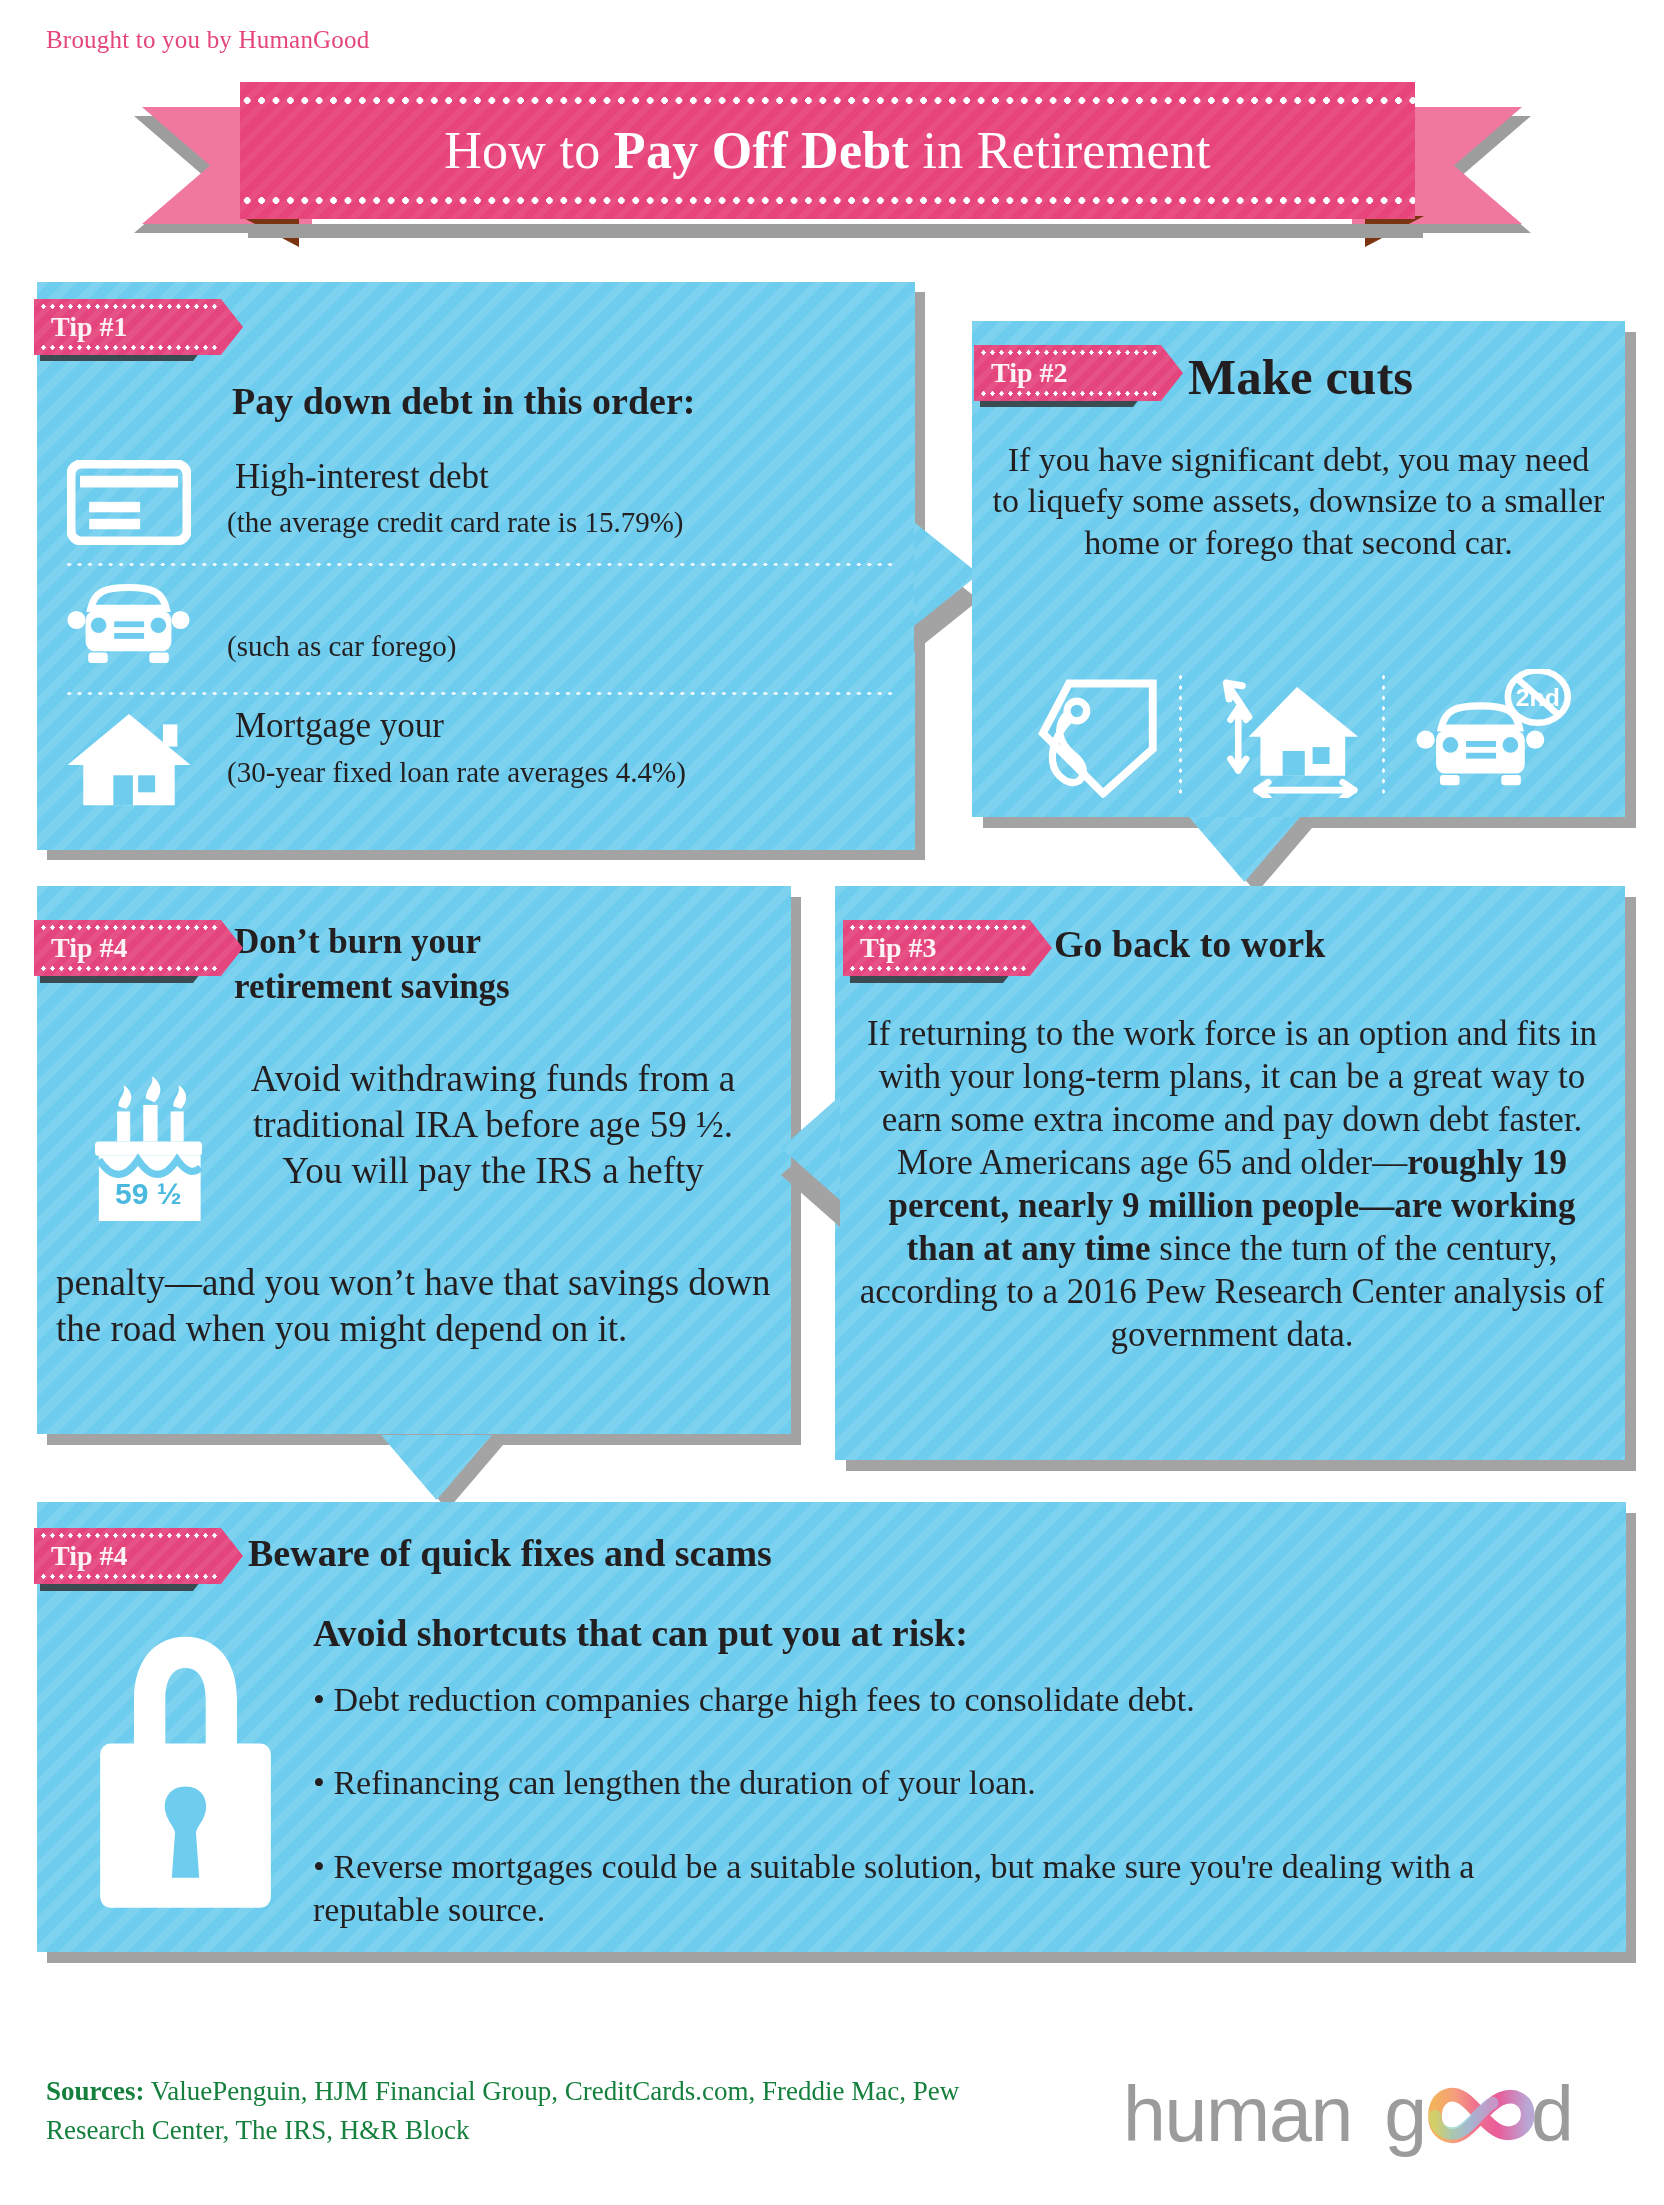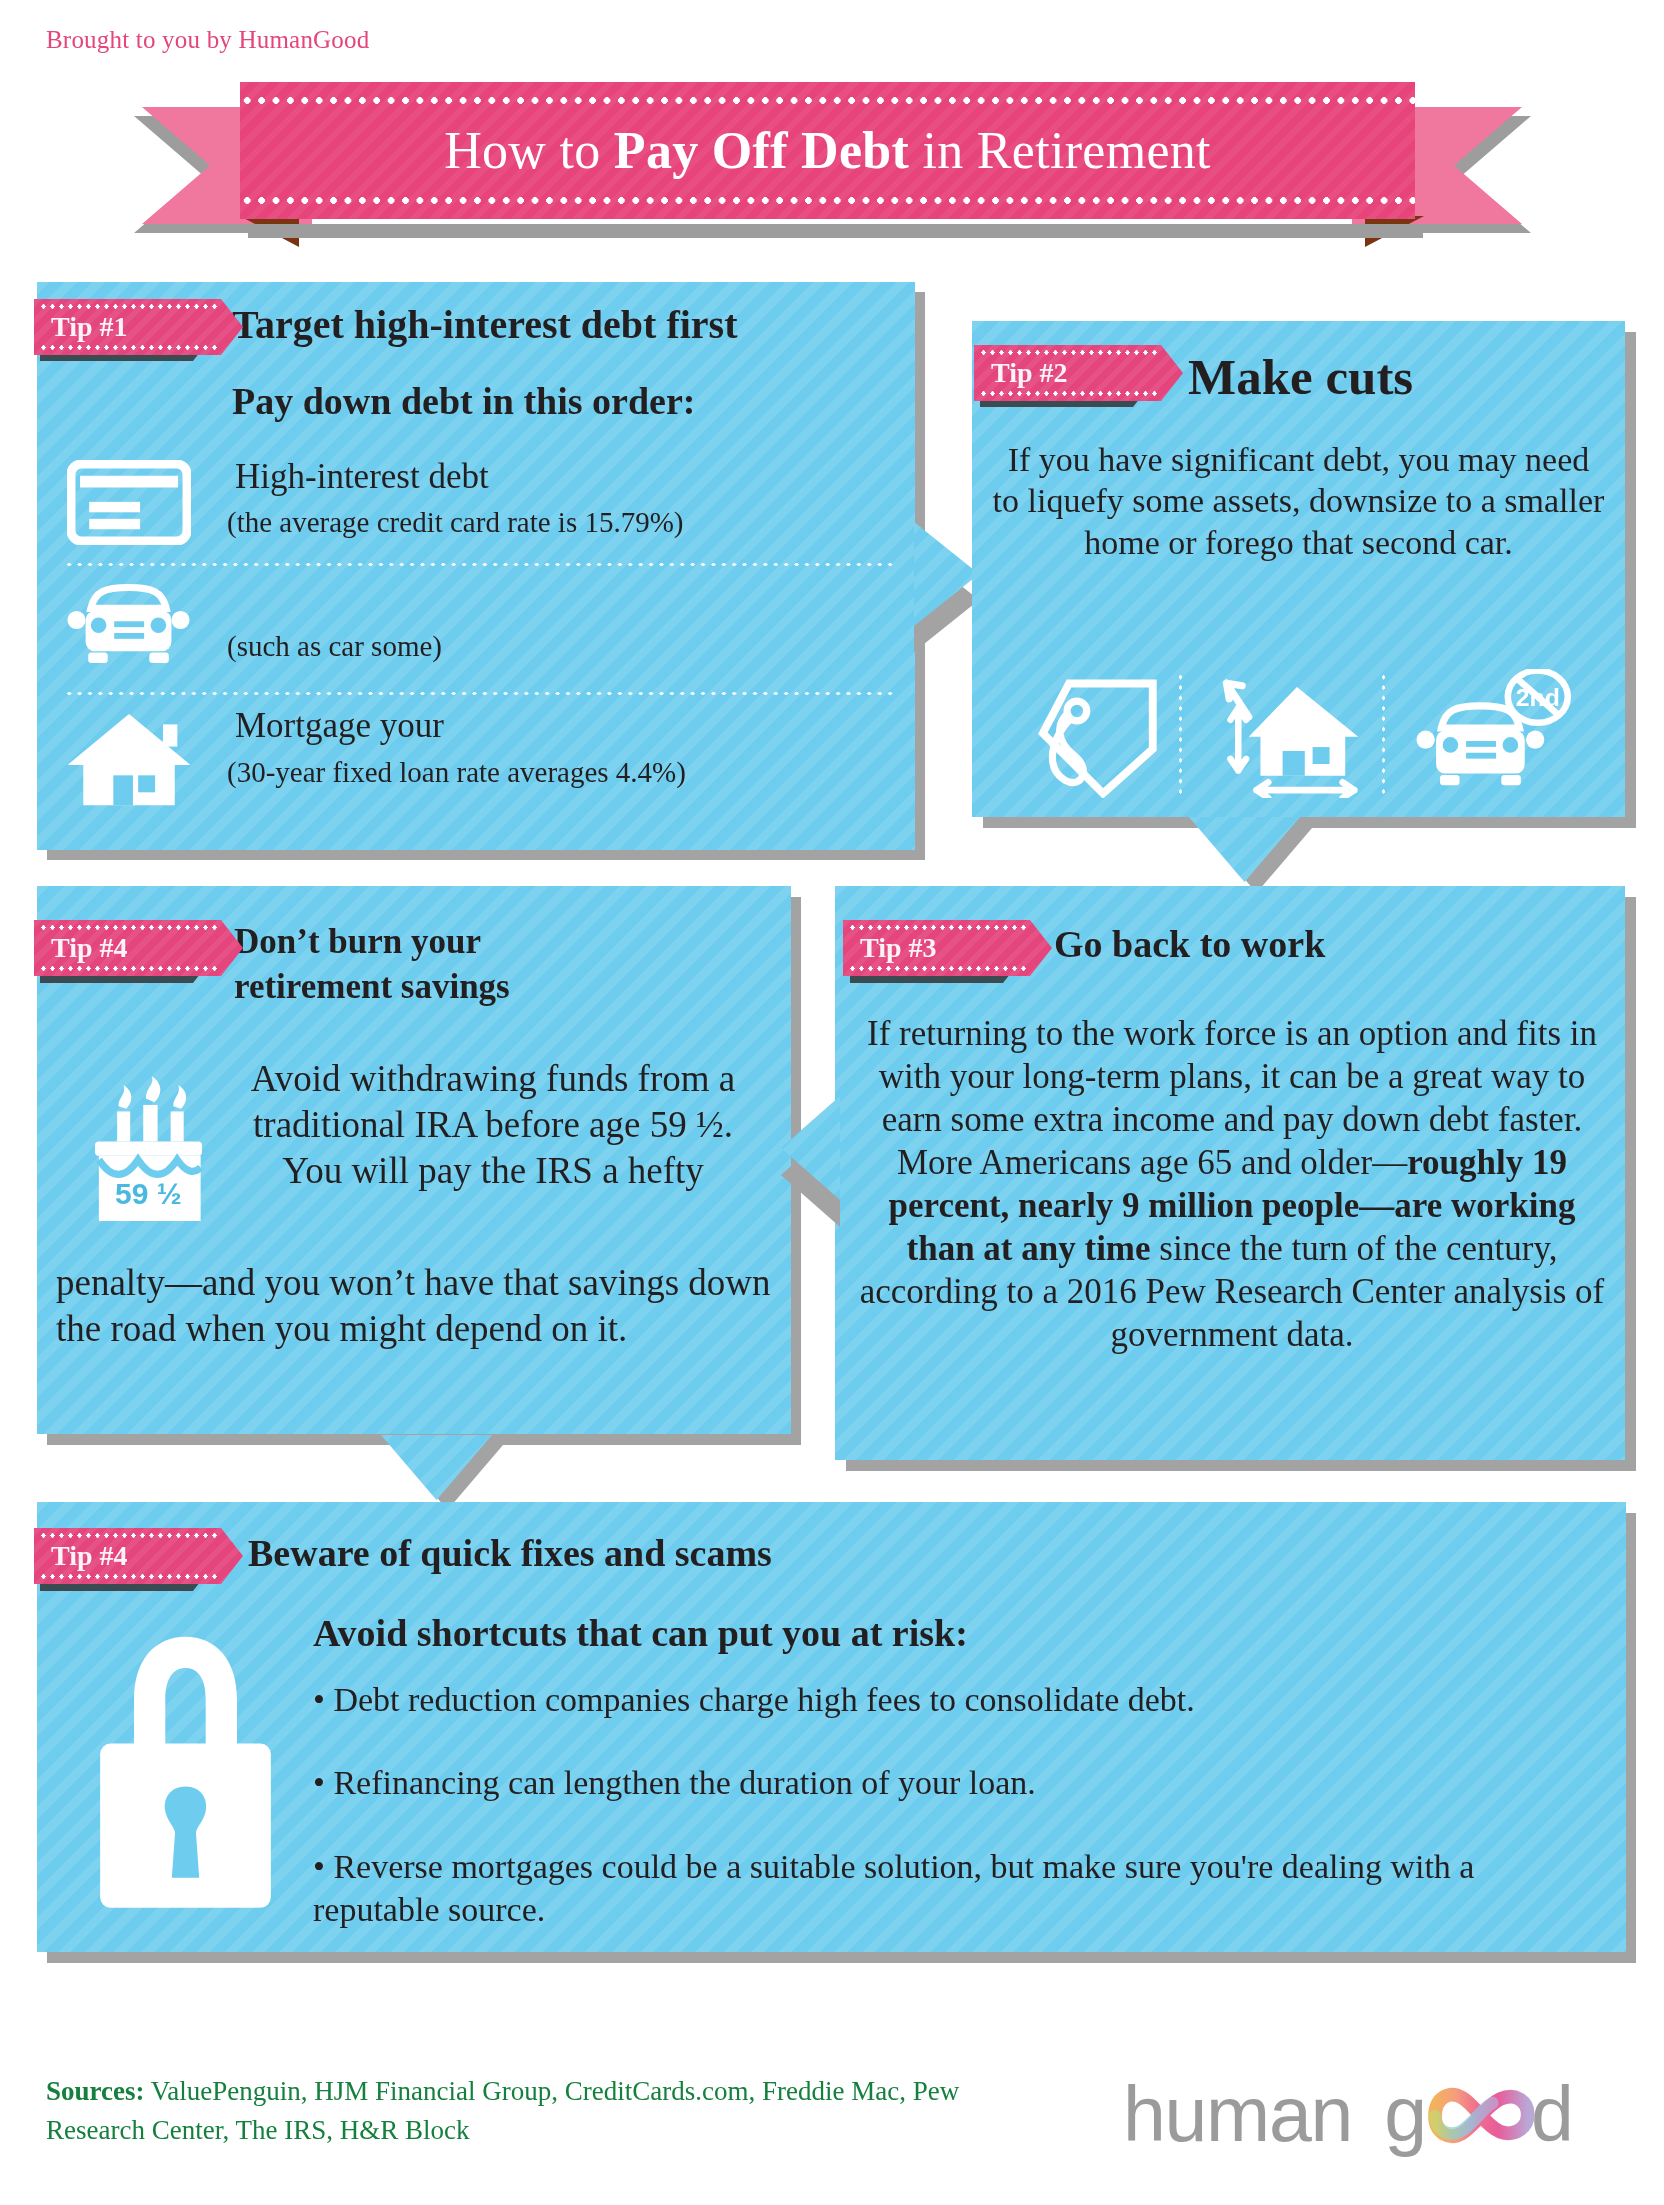--- a/index.html
+++ b/index.html
@@ -165,21 +165,20 @@
   <div class="arrow-r" style="left:914px;top:535px;width:65px;height:104px;clip-path:polygon(0 0,100% 50%,0 100%);background:#a3a3a3;top:548px;"></div>
   <div class="arrow-r" style="left:914px;top:522px;width:65px;height:104px;clip-path:polygon(0 0,100% 50%,0 100%);"></div>
 
   <div class="tipflag-shadow" style="left:40px;top:305px;width:175px;"></div>
   <div class="tipflag" style="left:34px;top:299px;width:175px;">
     <div class="dot-frame"></div>
     <div class="dot-frame bot"></div>
     <span class="tip-label">Tip #1</span>
   </div>
 
-  <div class="tip-head" style="left:232px;top:303px;font-size:40px;">Target high-interest debt first</div>
   <div class="tip-sub" style="left:232px;top:379px;font-size:38px;">Pay down debt in this order:</div>
 
   <svg class="icon" style="left:67px;top:460px;" width="124" height="85" viewBox="0 0 190 130">
     <rect x="6" y="6" width="178" height="118" rx="16" fill="none" stroke="#fff" stroke-width="14"></rect>
     <rect x="20" y="24" width="150" height="18" fill="#fff"></rect>
     <rect x="34" y="64" width="78" height="16" fill="#fff"></rect>
     <rect x="34" y="90" width="78" height="16" fill="#fff"></rect>
   </svg>
   <div class="list-item li-main" style="left:235px;top:457px;">High-interest debt</div>
   <div class="list-item li-sub" style="left:227px;top:506px;">(the average credit card rate is 15.79%)</div>
@@ -190,21 +189,21 @@
     <rect x="34" y="46" width="132" height="62" rx="14" fill="#fff"></rect>
     <circle cx="20" cy="60" r="14" fill="#fff"></circle>
     <circle cx="180" cy="60" r="14" fill="#fff"></circle>
     <circle cx="54" cy="68" r="12" fill="#6ecdee"></circle>
     <circle cx="146" cy="68" r="12" fill="#6ecdee"></circle>
     <rect x="78" y="62" width="46" height="9" fill="#6ecdee"></rect>
     <rect x="78" y="80" width="46" height="9" fill="#6ecdee"></rect>
     <rect x="38" y="110" width="30" height="16" rx="5" fill="#fff"></rect>
     <rect x="132" y="110" width="30" height="16" rx="5" fill="#fff"></rect>
   </svg>
-  <div class="list-item li-sub" style="left:227px;top:630px;">(such as car some)</div>
+  <div class="list-item li-sub" style="left:227px;top:630px;">(such as car forego)</div>
   <div class="row-line" style="left:64px;top:692px;width:829px;"></div>
 
   <svg class="icon" style="left:65px;top:710px;" width="128" height="98" viewBox="0 0 196 150">
     <path d="M98 6 L192 84 L168 84 L168 146 L28 146 L28 84 L4 84 Z" fill="#fff"></path>
     <rect x="150" y="22" width="22" height="34" fill="#fff"></rect>
     <rect x="74" y="100" width="30" height="46" fill="#6ecdee"></rect>
     <rect x="112" y="100" width="26" height="26" fill="#6ecdee"></rect>
   </svg>
   <div class="list-item li-main" style="left:235px;top:706px;">Mortgage your</div>
   <div class="list-item li-sub" style="left:227px;top:756px;">(30-year fixed loan rate averages 4.4%)</div>

